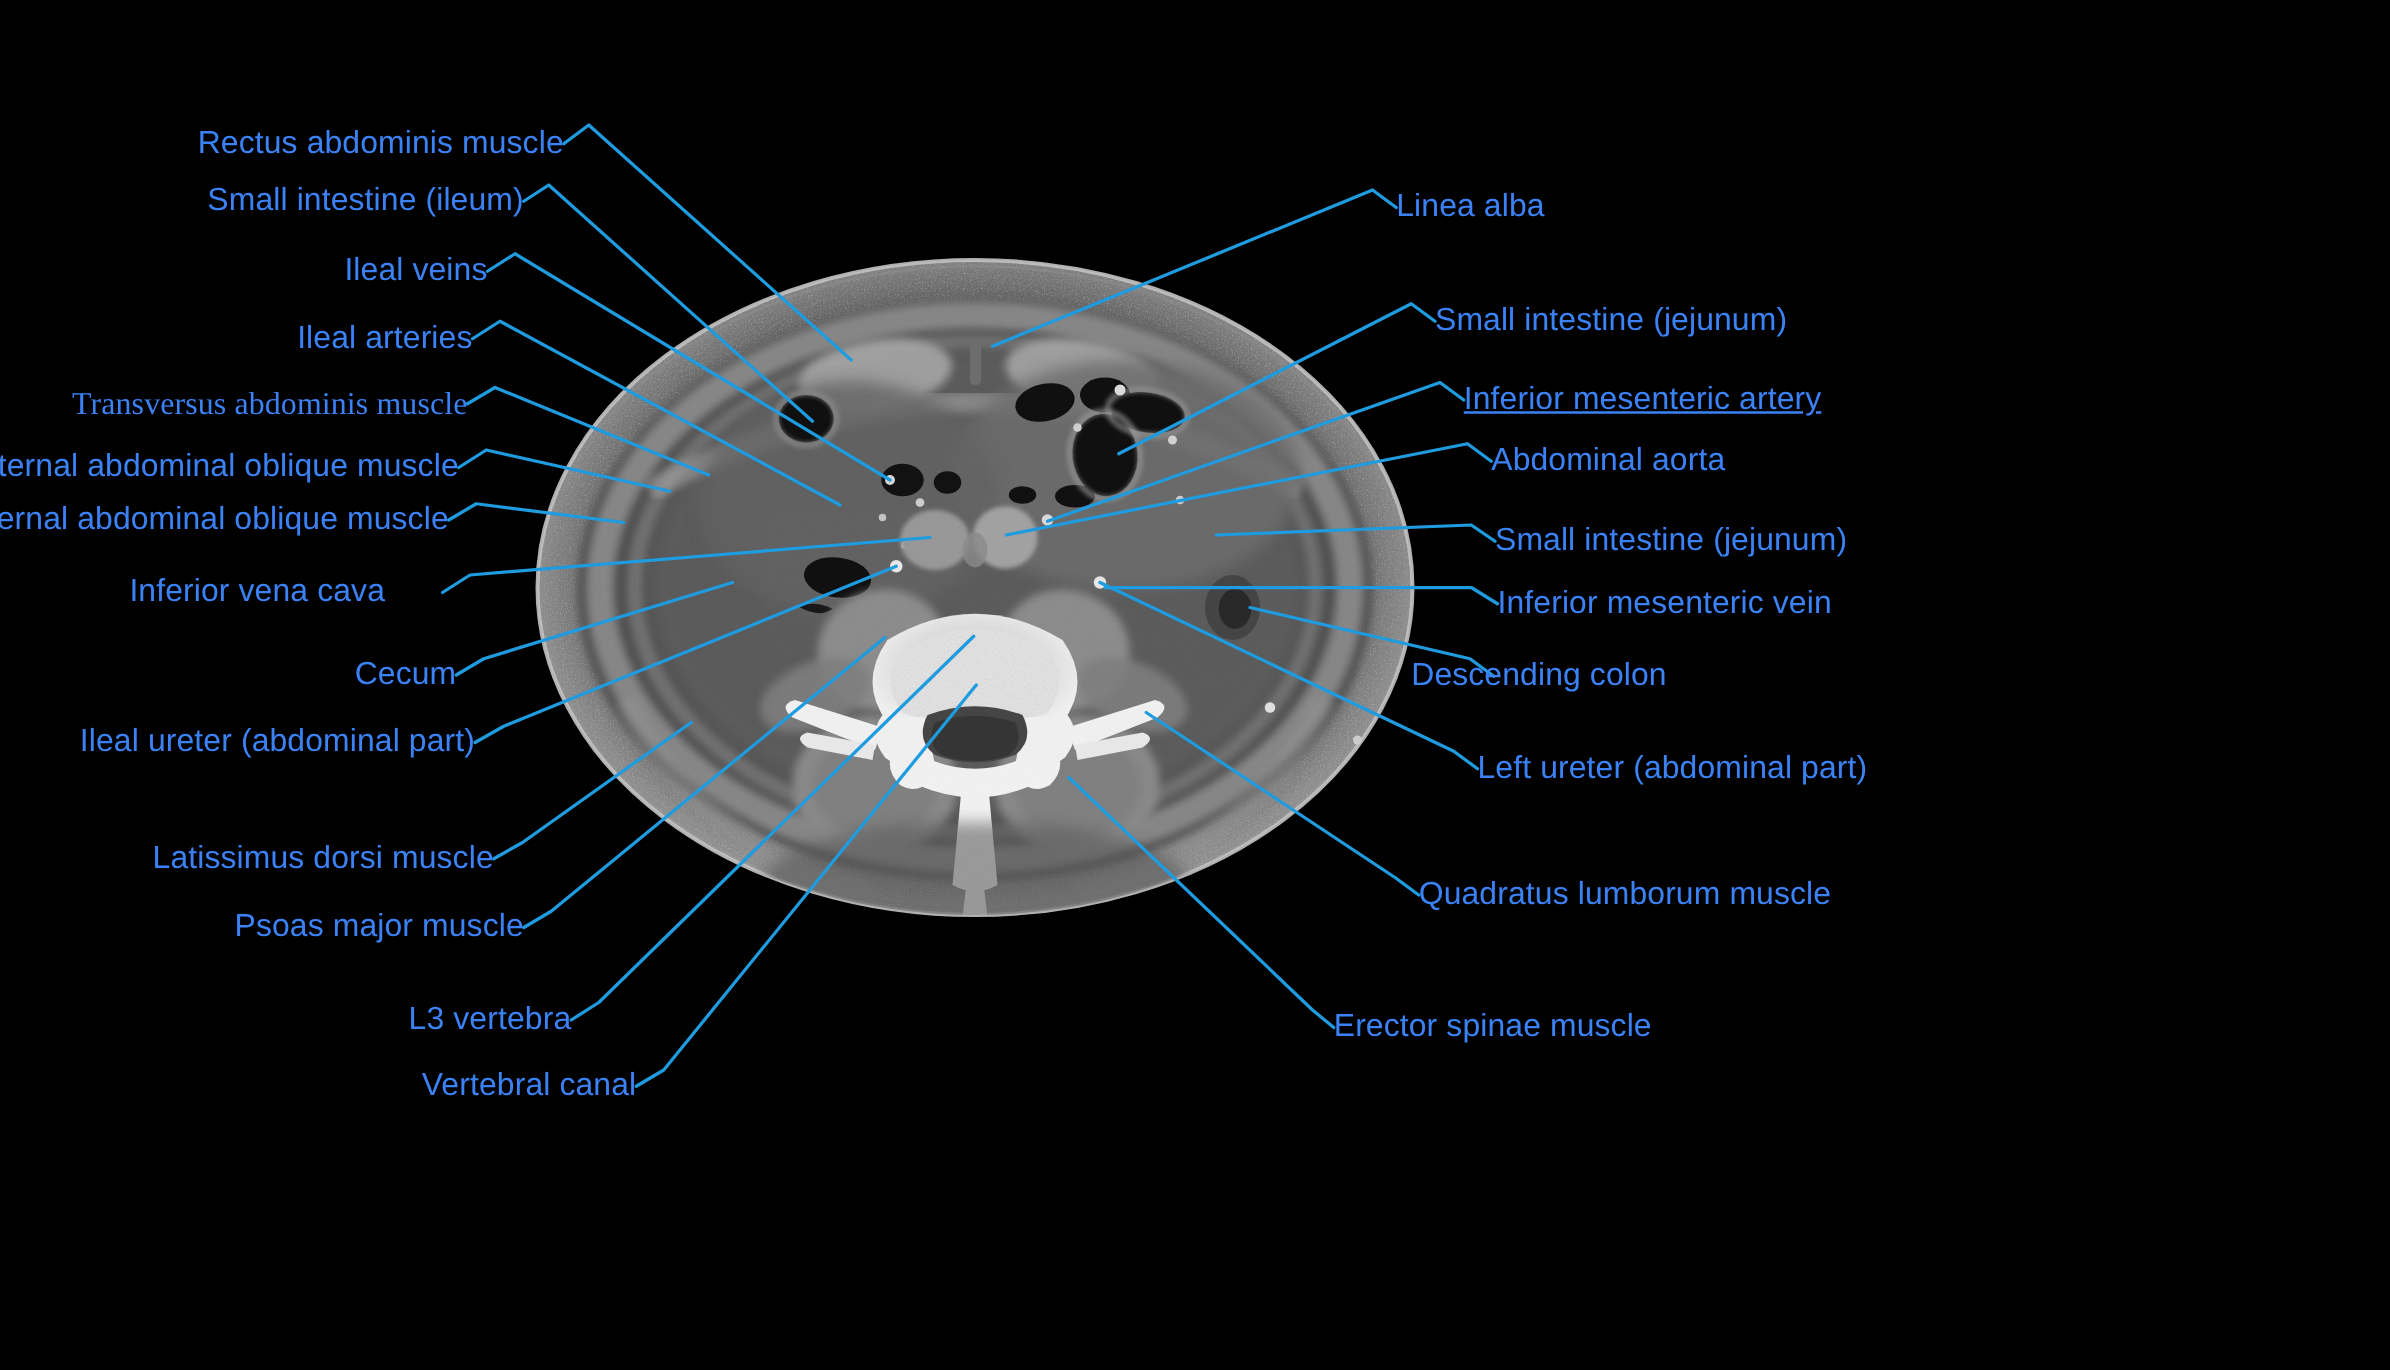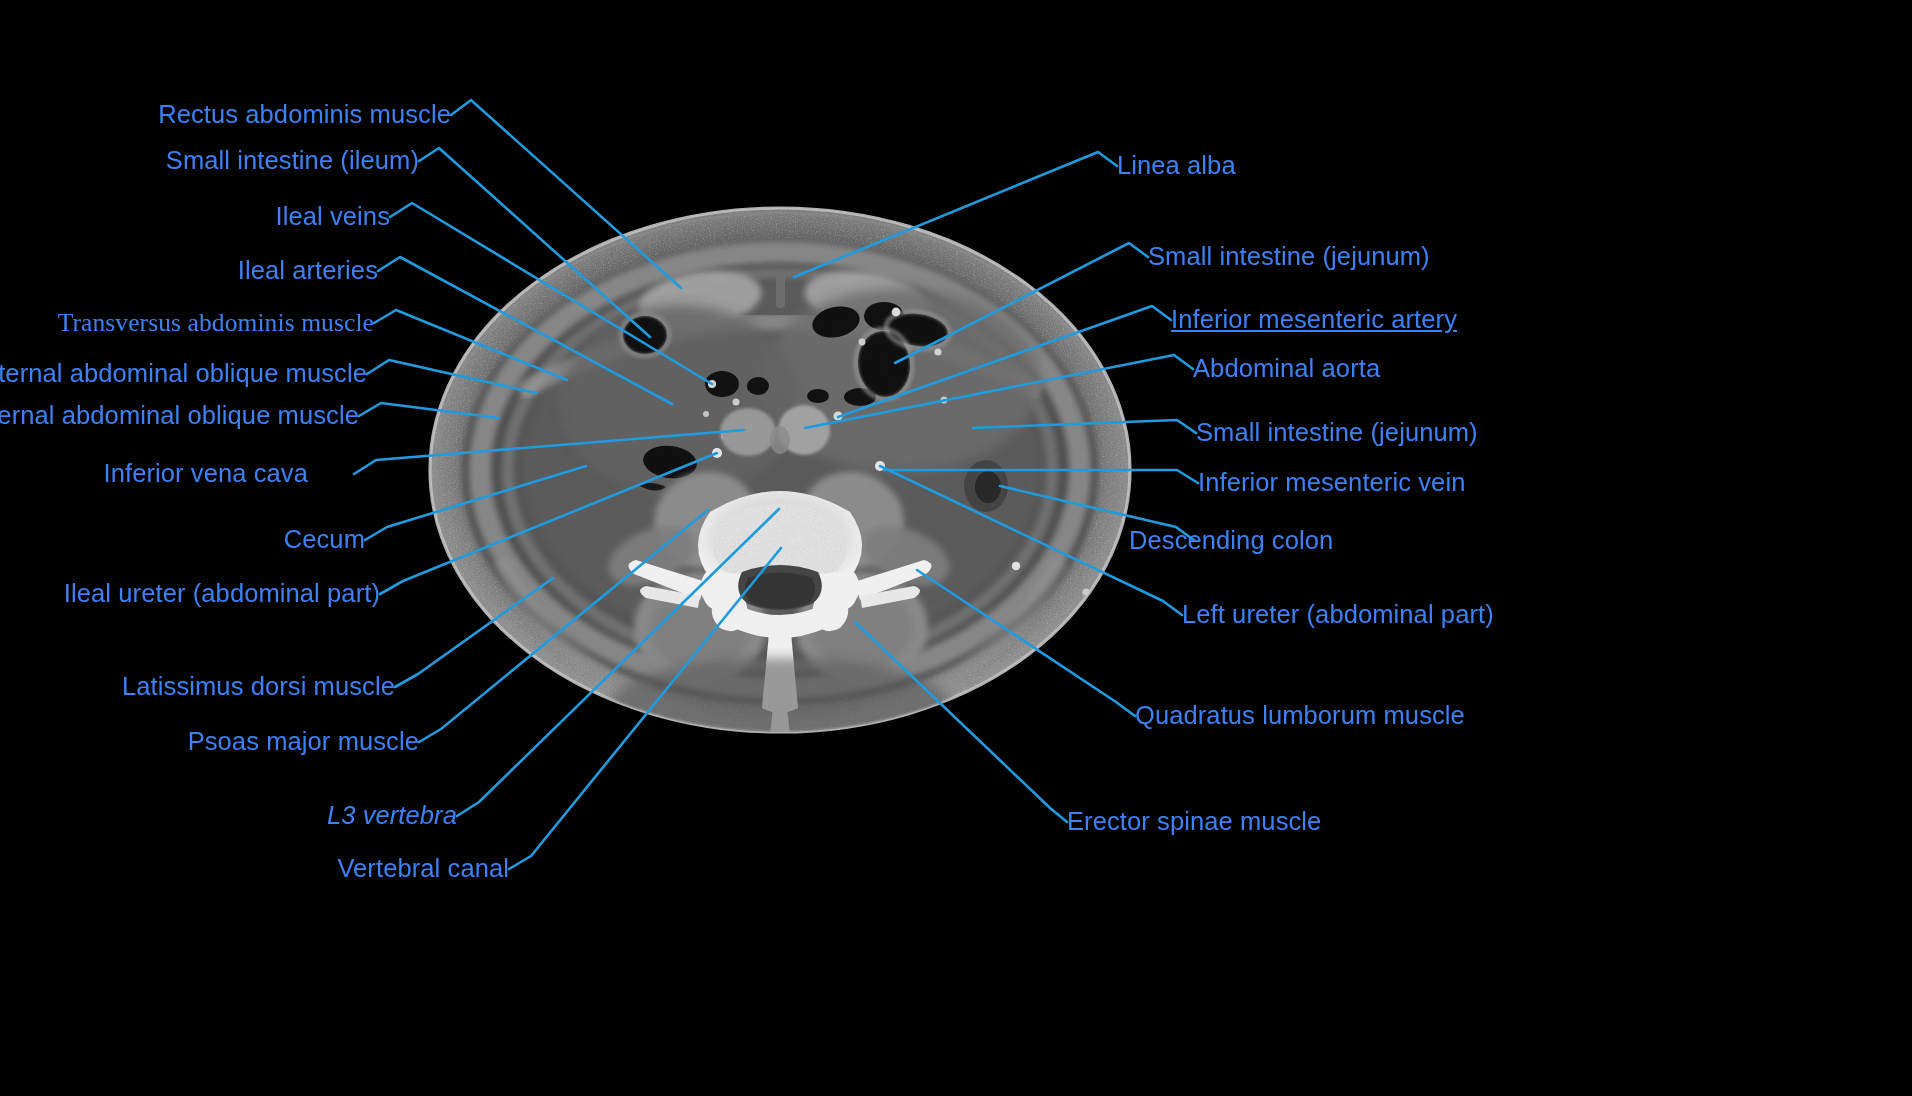--- a/index.html
+++ b/index.html
@@ -245,21 +245,21 @@
       <div class="label r" style="right: 1522px; top: 204px;">Ileal veins</div>
       <div class="label r" style="right: 1534px; top: 258px;">Ileal arteries</div>
       <div class="label r" style="right: 1538px; top: 310px; font-family: Liberation Serif, serif;">Transversus abdominis muscle</div>
       <div class="label r" style="right: 1545px; top: 361px;">Internal abdominal oblique muscle</div>
       <div class="label r" style="right: 1553px; top: 403px;">External abdominal oblique muscle</div>
       <div class="label r" style="right: 1604px; top: 461px;">Inferior vena cava</div>
       <div class="label r" style="right: 1547px; top: 527px;">Cecum</div>
       <div class="label r" style="right: 1532px; top: 581px;">Ileal ureter (abdominal part)</div>
       <div class="label r" style="right: 1517px; top: 674px;">Latissimus dorsi muscle</div>
       <div class="label r" style="right: 1493px; top: 729px;">Psoas major muscle</div>
-      <div class="label r" style="right: 1455px; top: 803px; font-style: italic;">L3 vertebra</div>
+      <div class="label r" style="right: 1455px; top: 803px;">L3 vertebra</div>
       <div class="label r" style="right: 1403px; top: 856px;">Vertebral canal</div>
     </div>
   <div id="labels-right-container">
       <div class="label l" style="left: 1117px; top: 153px;">Linea alba</div>
       <div class="label l" style="left: 1148px; top: 244px;">Small intestine (jejunum)</div>
       <div class="label l" style="left: 1171px; top: 307px; text-decoration: underline;">Inferior mesenteric artery</div>
       <div class="label l" style="left: 1193px; top: 356px;">Abdominal aorta</div>
       <div class="label l" style="left: 1196px; top: 420px;">Small intestine (jejunum)</div>
       <div class="label l" style="left: 1198px; top: 470px;">Inferior mesenteric vein</div>
       <div class="label l" style="left: 1129px; top: 528px;">Descending colon</div>

